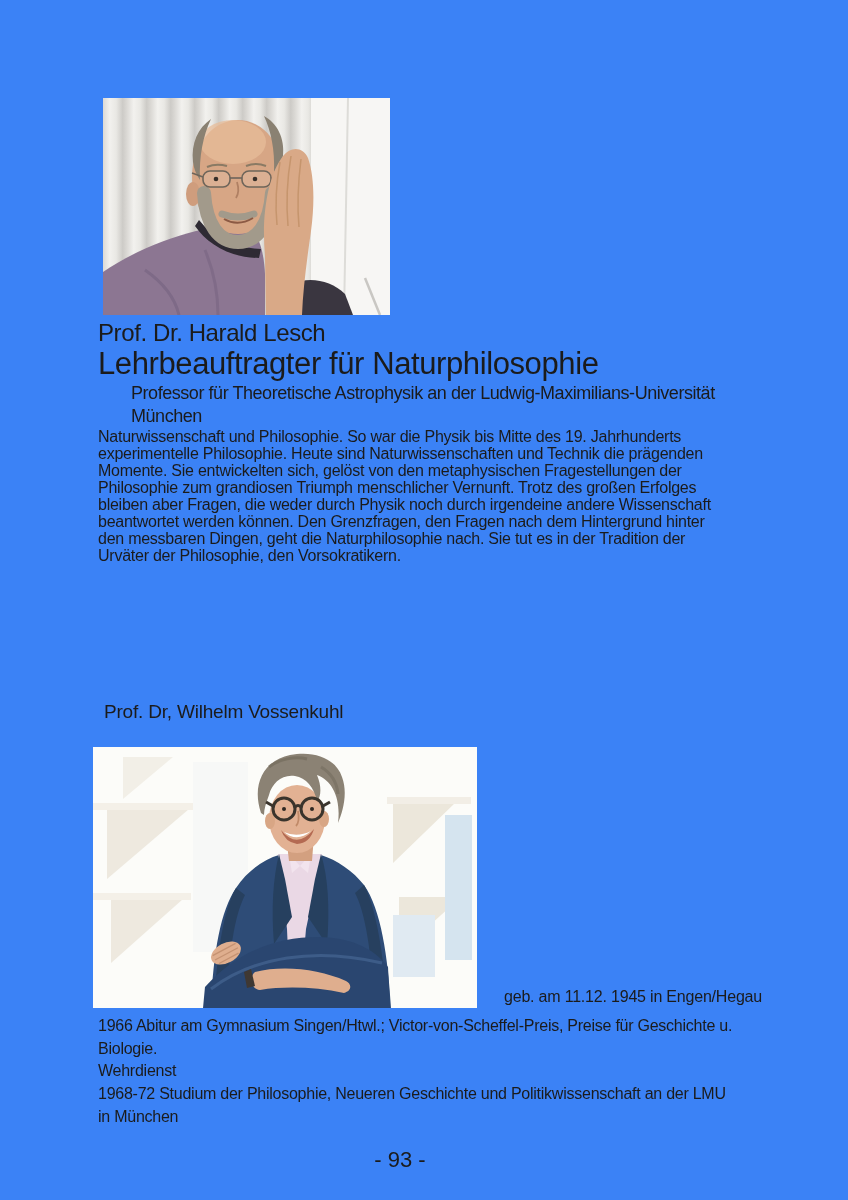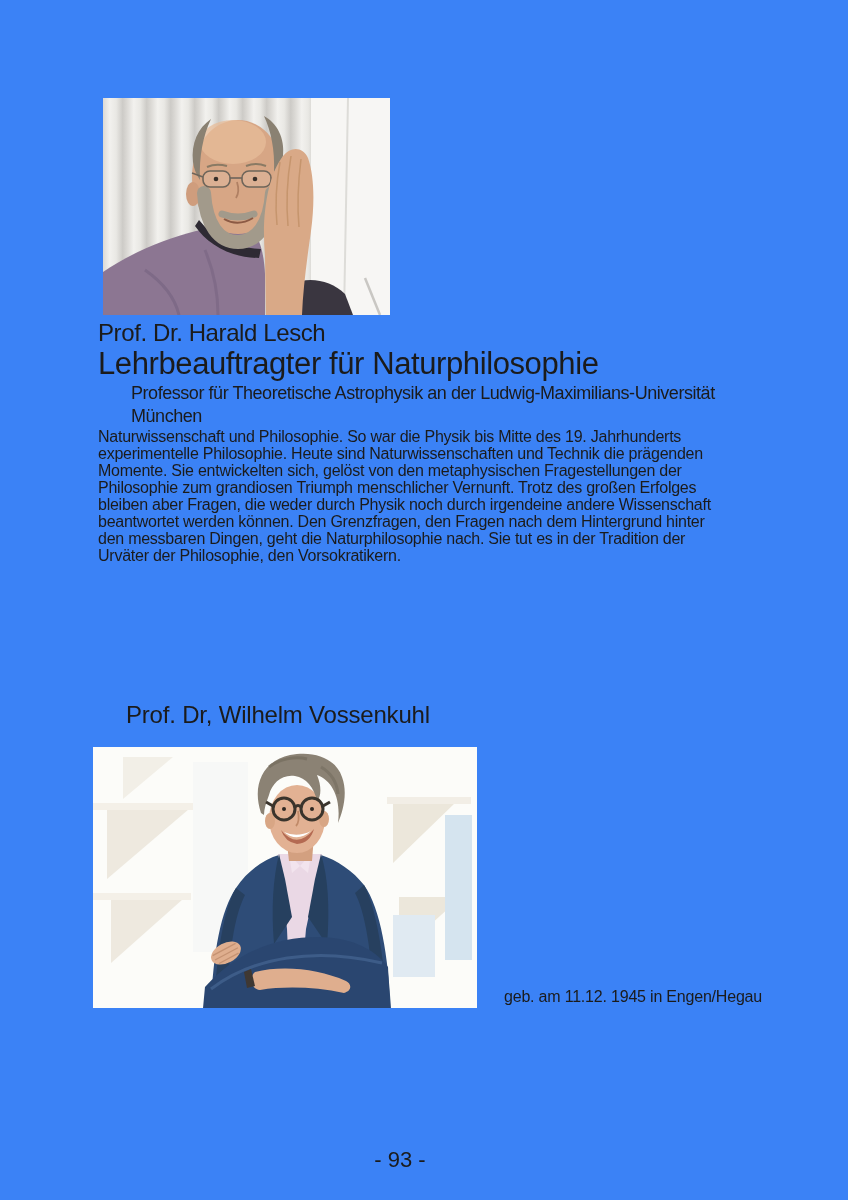--- a/index.html
+++ b/index.html
@@ -17,21 +17,21 @@
   .photo-lesch { left:103px; top:98px; width:287px; height:217px; }
   .photo-voss  { left:93px;  top:747px; width:384px; height:261px; }
   .photo-lesch svg, .photo-voss svg { display:block; width:100%; height:100%; }
 
   .lesch-titleblock { left:98px; top:317px; letter-spacing:-0.4px; }
   .lesch-title    { font-size:24px; line-height:31px; }
   .lesch-subtitle { font-size:31px; line-height:31px; }
   .lesch-affiliation { left:98px; top:382px; font-size:18px; line-height:23px; letter-spacing:-0.45px;margin-left:33px; }
   .lesch-body { left:98px; top:428px; font-size:16px; line-height:17px; letter-spacing:-0.25px; }
 
-  .voss-heading { left:126px; top:701px; font-size:24px; letter-spacing:-0.2px; }
+  .voss-heading { left:104px; top:701px; font-size:19px; letter-spacing:-0.2px; }
   .voss-birth { left:478px; top:988px; font-size:16px; letter-spacing:-0.2px;margin-left:26px; }
   .voss-bio { left:98px; top:1015px; font-size:16px; line-height:22.7px; letter-spacing:-0.25px; }
 
   .page-footer { left:98px; top:1147px; width:604px; text-align:center; font-size:22px; }
 </style>
 </head>
 <body>
 
 <div class="page">
 
@@ -174,16 +174,21 @@
       <path d="M158,222 l-7,3 l3,16 l8,-2 Z" fill="#3f3833"></path>
       <g transform="rotate(-28 133 206)">
         <ellipse cx="133" cy="206" rx="16" ry="10" fill="#dfae8e"></ellipse>
         <path d="M120,202 L146,202 M120,207 L146,207 M122,212 L144,212" stroke="#c59272" stroke-width="1.3"></path>
       </g>
     </svg>
   </figure>
 
   <div class="abs voss-birth">geb. am 11.12. 1945 in Engen/Hegau</div>
 
+  <div class="abs voss-bio multiline">1966 Abitur am Gymnasium Singen/Htwl.; Victor-von-Scheffel-Preis, Preise für Geschichte u.
+Biologie.
+Wehrdienst
+1968-72 Studium der Philosophie, Neueren Geschichte und Politikwissenschaft an der LMU
+in München</div>
 
   <div class="abs page-footer">- 93 -</div>
 
 </div>
 
 </body></html>

